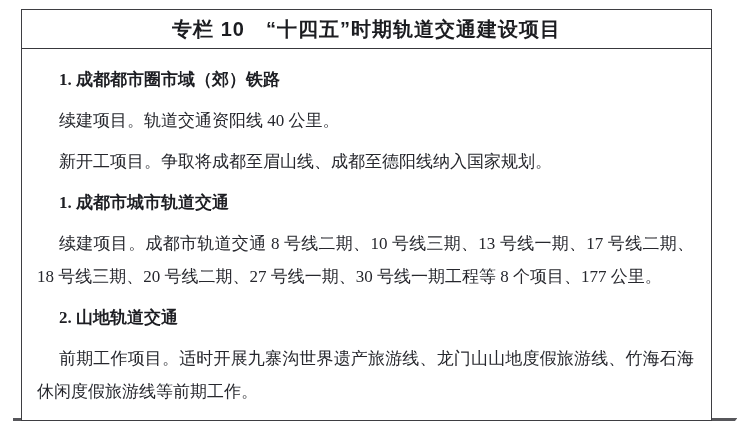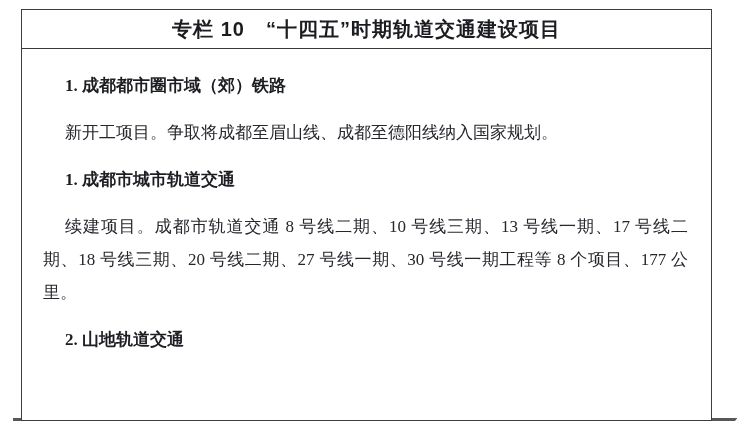--- a/index.html
+++ b/index.html
@@ -43,21 +43,21 @@
   }
   .panel-body {
     box-sizing: border-box;
     padding: 6px 9px 0 7px;
     font-size: 17px;
     line-height: 33px;
     color: #26272d;
     text-align: justify;
   }
   .panel-body p {
-    margin: 14px;
+    margin: 8px;
     text-indent: 22px;
     font-family: Liberation Serif, serif;
   }
   .panel-body p.heading {
     font-weight: bold;
     color: #1d1e23;
     text-align: left;
   }
   .bottom-edge {
     position: absolute;
@@ -72,20 +72,22 @@
 </head>
 <body>
 
 <div class="page">
   <div class="panel">
     <div class="panel-title">
       <span>专栏 10　“十四五”时期轨道交通建设项目</span>
     </div>
     <div class="panel-body">
       <p class="heading">1. 成都都市圈市域（郊）铁路</p>
+      <p>续建项目。轨道交通资阳线 40 公里。</p>
       <p>新开工项目。争取将成都至眉山线、成都至德阳线纳入国家规划。</p>
       <p class="heading">1. 成都市城市轨道交通</p>
       <p>续建项目。成都市轨道交通 8 号线二期、10 号线三期、13 号线一期、17 号线二期、18 号线三期、20 号线二期、27 号线一期、30 号线一期工程等 8 个项目、177 公里。</p>
       <p class="heading">2. 山地轨道交通</p>
+      <p>前期工作项目。适时开展九寨沟世界遗产旅游线、龙门山山地度假旅游线、竹海石海休闲度假旅游线等前期工作。</p>
     </div>
   </div>
   <div class="bottom-edge"></div>
 </div>
 
 </body></html>

